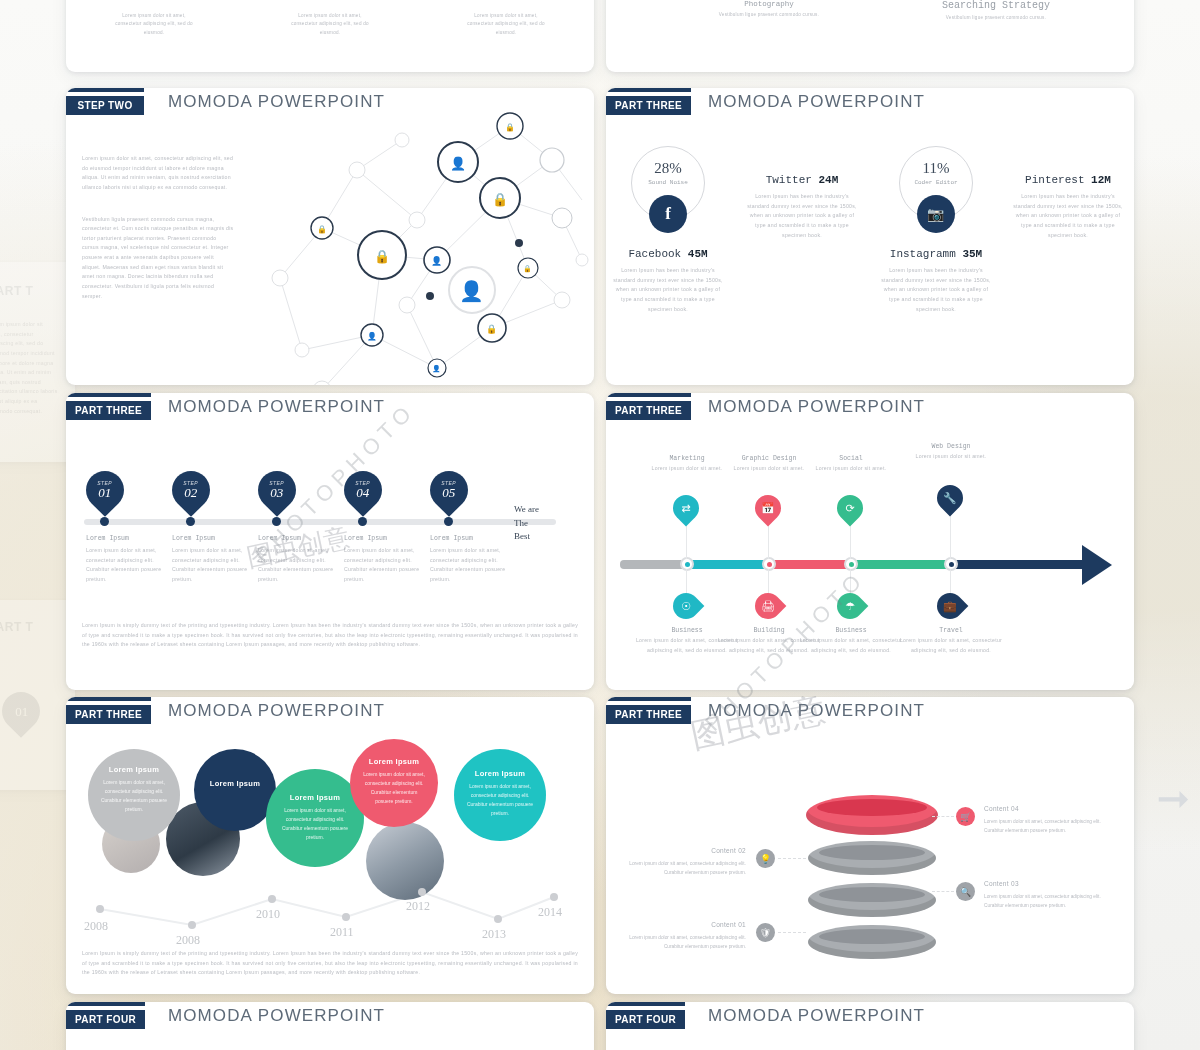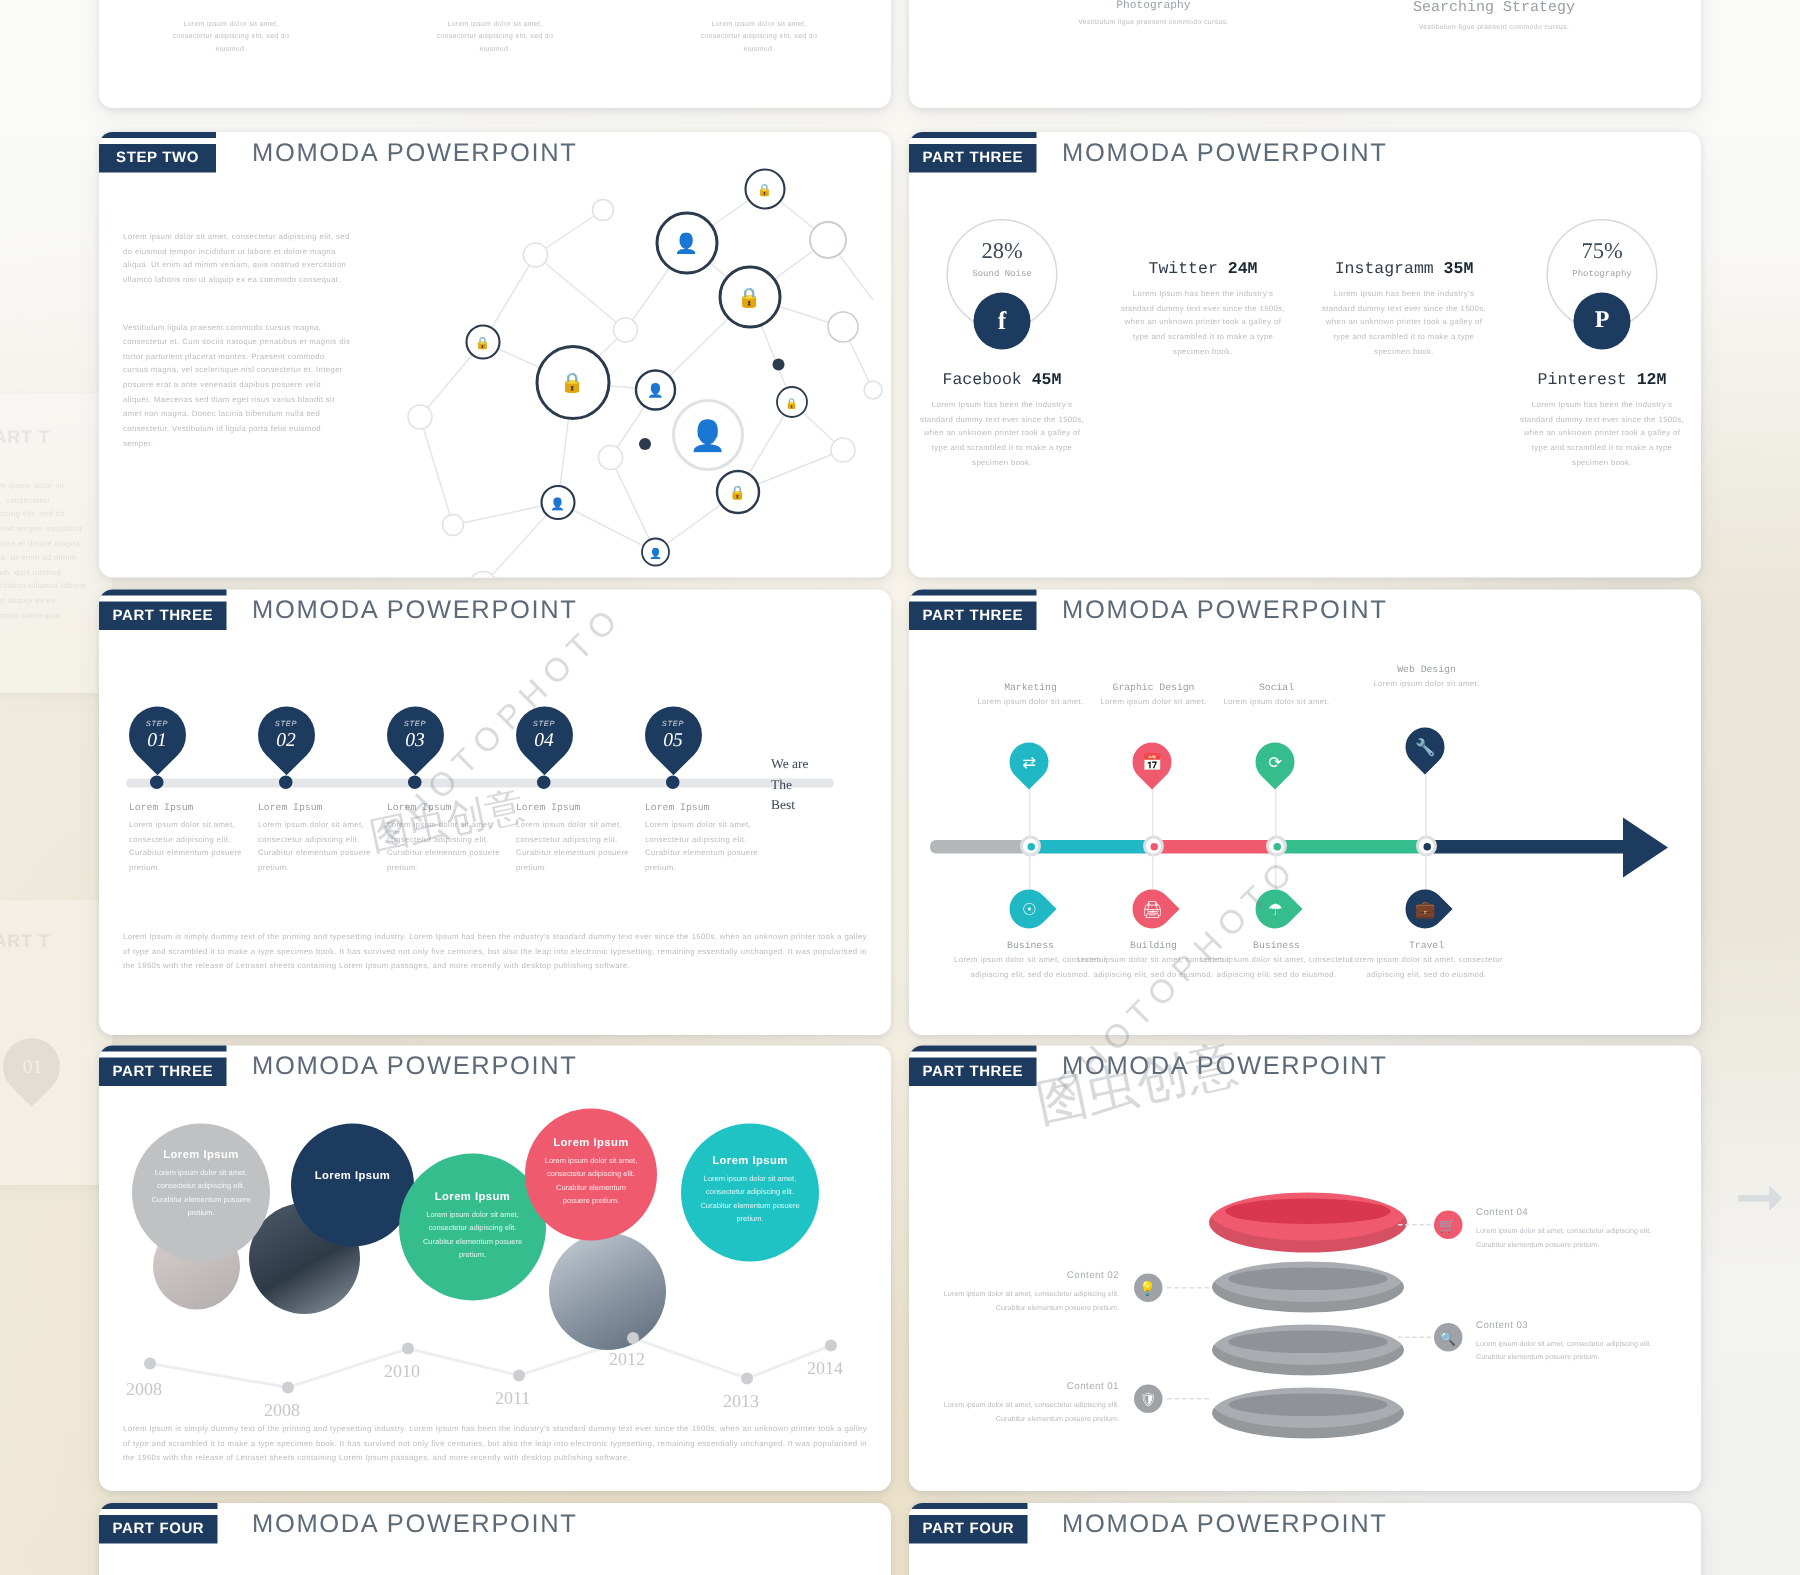--- a/index.html
+++ b/index.html
@@ -250,32 +250,32 @@
     <div class="nm"><span>Facebook</span> <b>45M</b></div>
     <div class="lorem tx" style="text-align:center;">Lorem Ipsum has been the industry's standard dummy text ever since the 1500s, when an unknown printer took a galley of type and scrambled it to make a type specimen book.</div>
   </div>
 
   <div class="soc" style="left:132px;">
     <div class="nm"><span>Twitter</span> <b>24M</b></div>
     <div class="lorem tx" style="text-align:center;">Lorem Ipsum has been the industry's standard dummy text ever since the 1500s, when an unknown printer took a galley of type and scrambled it to make a type specimen book.</div>
   </div>
 
   <div class="soc" style="left:266px;">
+    <div class="ring">
+      <div class="pct">11%</div>
+      <div class="sub">Coder Editor</div>
+      <div class="bub">
+            <span style="font-size:14px;">📷</span>
+          </div>
+    </div>
     <div class="nm"><span>Instagramm</span> <b>35M</b></div>
     <div class="lorem tx" style="text-align:center;">Lorem Ipsum has been the industry's standard dummy text ever since the 1500s, when an unknown printer took a galley of type and scrambled it to make a type specimen book.</div>
   </div>
 
   <div class="soc" style="left:398px;">
-    <div class="ring">
-      <div class="pct">75%</div>
-      <div class="sub">Photography</div>
-      <div class="bub">
-            <span style="font-family:'Liberation Serif',serif;font-weight:bold;font-size:16px;">P</span>
-          </div>
-    </div>
     <div class="nm"><span>Pinterest</span> <b>12M</b></div>
     <div class="lorem tx" style="text-align:center;">Lorem Ipsum has been the industry's standard dummy text ever since the 1500s, when an unknown printer took a galley of type and scrambled it to make a type specimen book.</div>
   </div>
 </div>
 
 <div class="slide" style="left:66px;top:393px;width:528px;height:297px;">
   <div class="hdr">
     <div class="badge">PART THREE</div>
     <div class="hdr-title">MOMODA POWERPOINT</div>
   </div>

